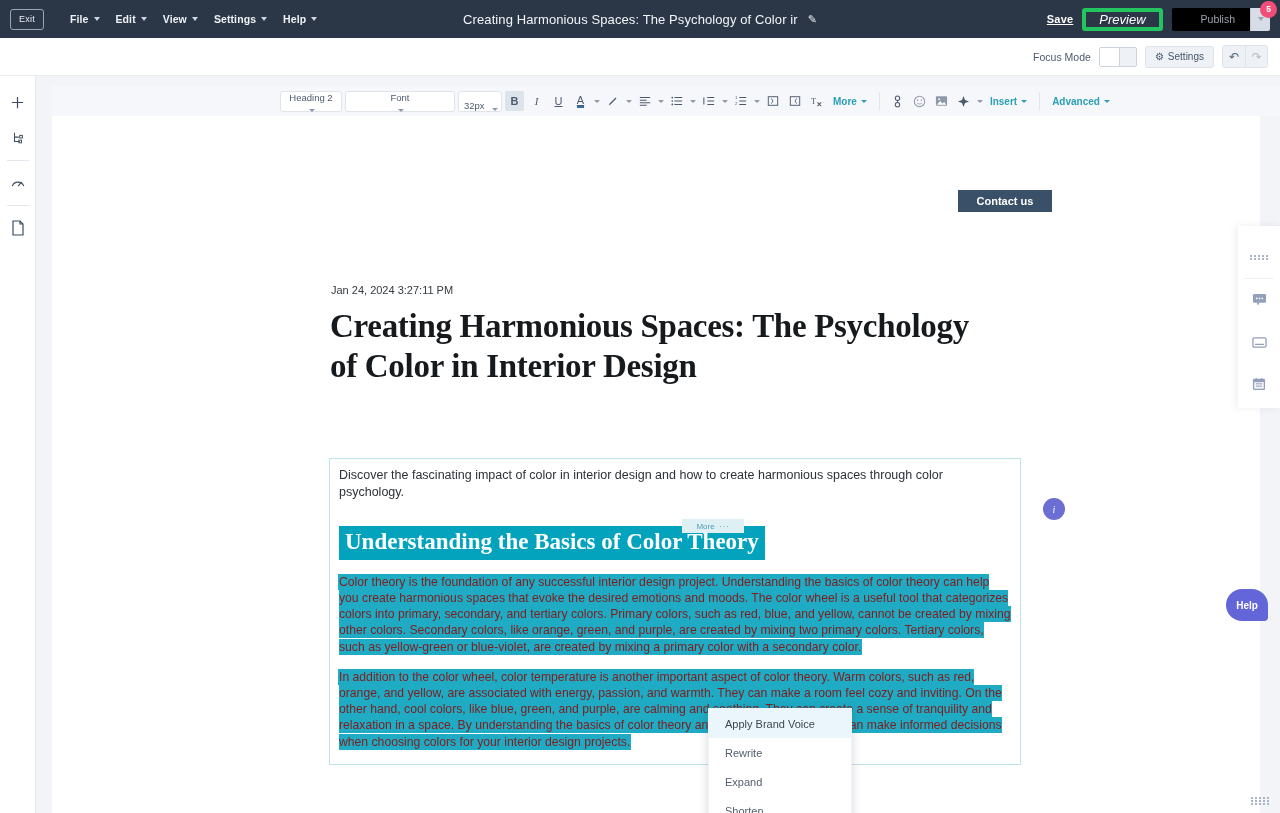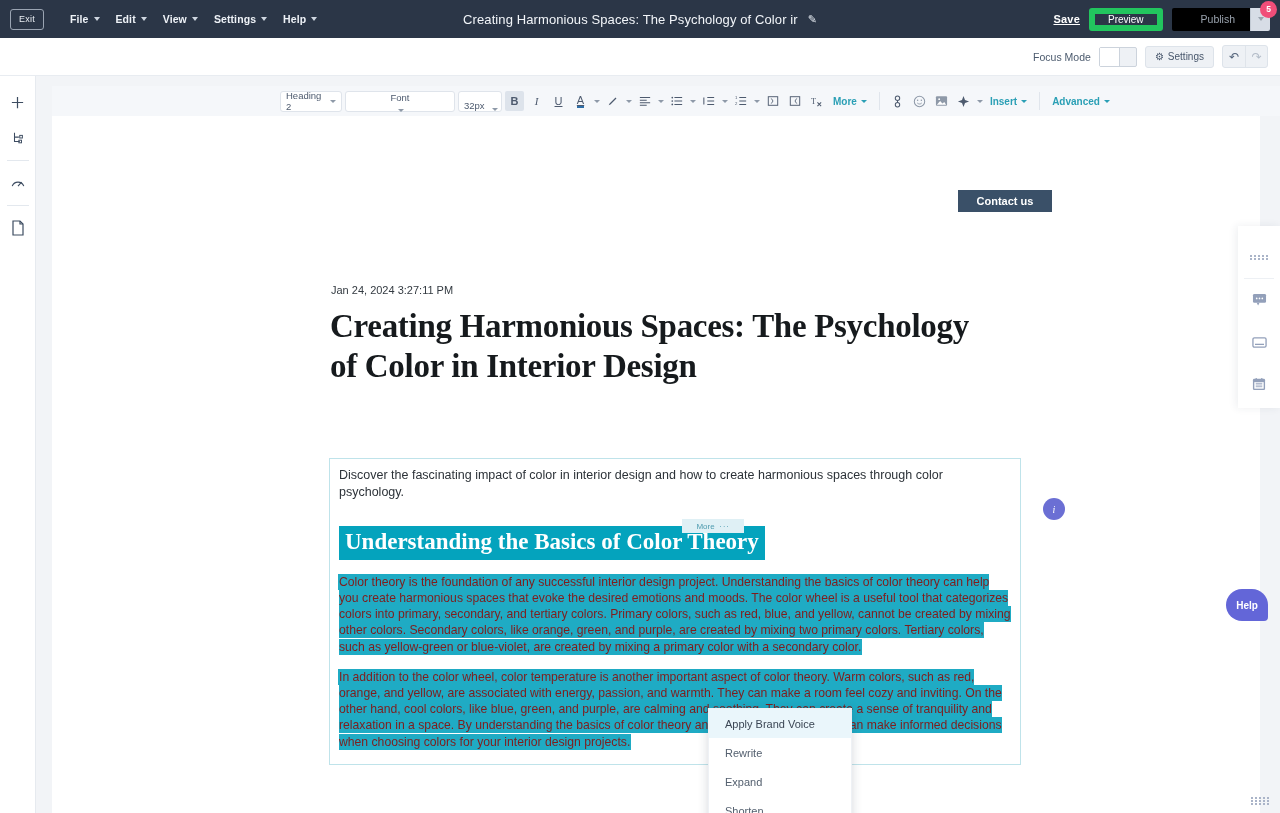--- a/index.html
+++ b/index.html
@@ -46,23 +46,23 @@
   .pencil-ic { color:#e3e8ef; font-size:11px; }
   .top-right {
     position:absolute; right:10px; top:0; height:38px;
     display:flex; align-items:center; gap:9px;
   }
   .save-link {
     font-size:11px; font-weight:bold; color:#ffffff;
     text-decoration:underline; letter-spacing:.2px;
   }
   .preview-btn {
-    border:6px solid #22c55e; border-radius:3px;
-    height:23px; padding:0 13px; font-size:10px; color:#fff;
-    display:flex; align-items:center; background:transparent;
+    border:4px solid #22c55e; border-radius:3px;
+    height:23px; padding:0 13px; font-size:13px; color:#fff;
+    display:flex; align-items:center; background:transparent;font-style:italic;
   }
   .publish-wrap { position:relative; display:flex; }
   .publish-btn {
     background:#000000; color:#9aa3ae; height:23px;
     padding:0 15px 0 29px; font-size:10.5px;
     display:flex; align-items:center; border-radius:2px 0 0 2px;
   }
   .publish-caret {
     background:#d7dde6; width:20px; height:23px;
     display:flex; align-items:center; justify-content:center;
@@ -127,21 +127,21 @@
   .etoolbar {
     position:absolute; left:16px; top:10px; right:0px; height:30px;
     background:#f5f7fa; display:flex; align-items:center;
     padding-left:228px; gap:3px;
   }
   .tb-select {
     background:#fff;border:1px solid #dfe4eb;border-radius:3px;height:21px;
     display:flex;align-items:center;justify-content:space-between;
     font-size:9.5px;color:#4d5a6e;padding:0 5px; gap:6px;
   }
-  .sel-head { width:62px; }
+  .sel-head { width:62px;flex-direction:column; }
   .sel-font { width:110px;flex-direction:column; }
   .sel-size { width:44px;align-items:flex-end; }
   .tb-btn {
     width:19px;height:20px;display:flex;align-items:center;justify-content:center;
     font-size:11px;color:#4d5a6e;border-radius:2px;
   }
   .tb-btn.active { background:#dde3eb; font-weight:bold; }
   .tb-caret {
     width:0;height:0;border-left:3px solid transparent;border-right:3px solid transparent;
     border-top:3.5px solid #8e99a8; margin-left:1px;

